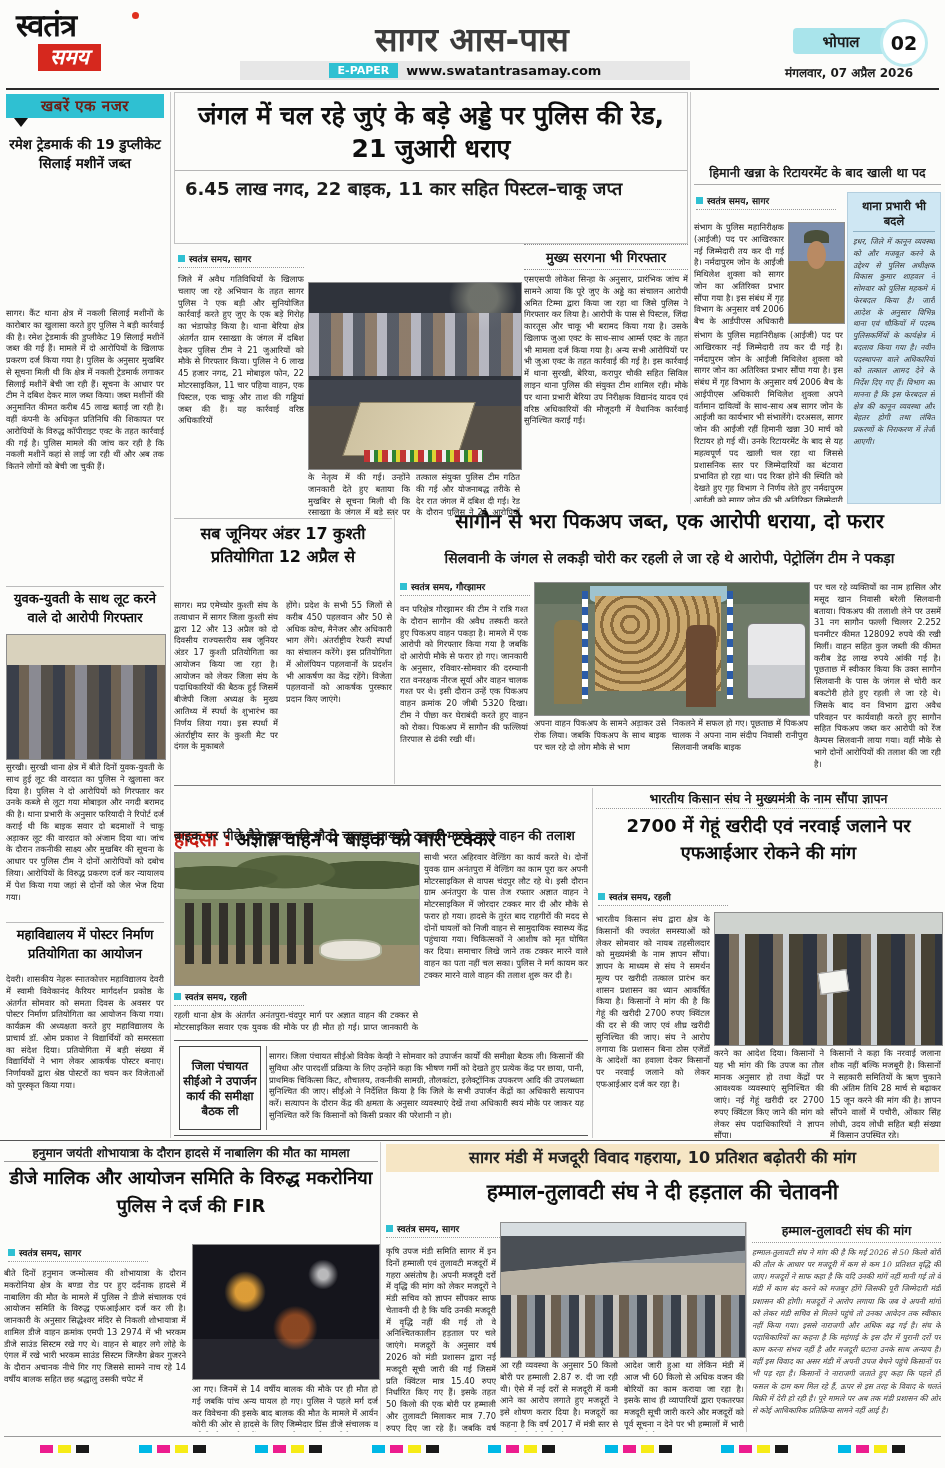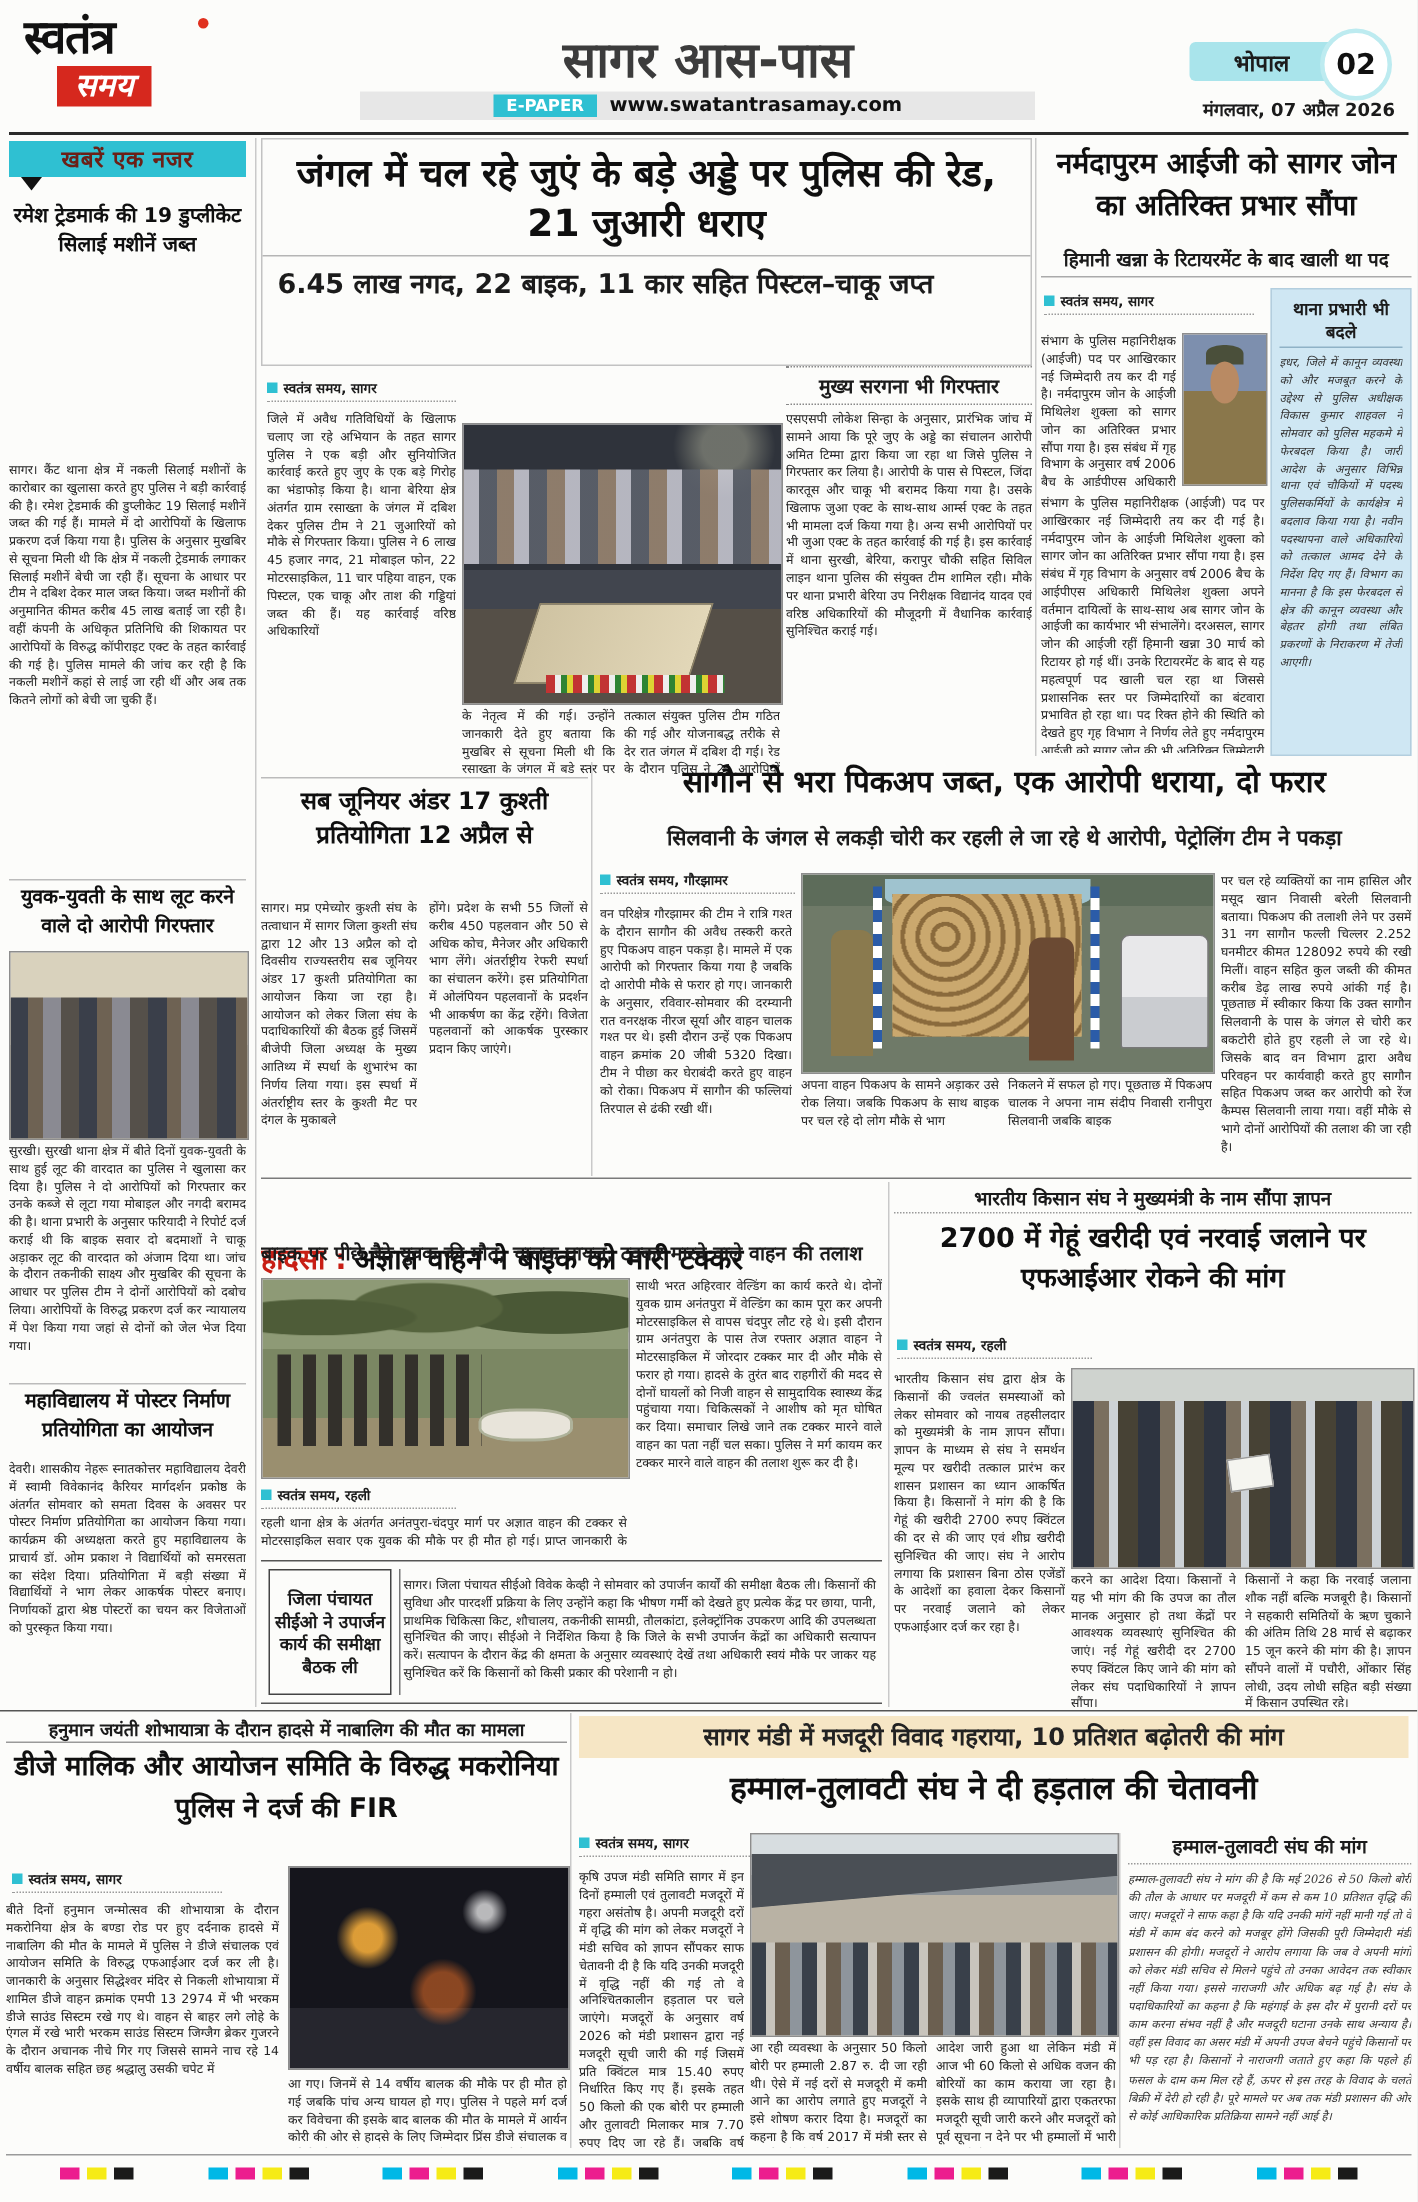--- a/index.html
+++ b/index.html
@@ -21,21 +21,21 @@
            padding:1px 12px;margin:3px 0 0 22px;line-height:1.2;font-style:italic;}
   .logo-dot{position:absolute;width:7px;height:7px;border-radius:50%;background:#E0301E;}
   .section-title{font-size:33px;font-weight:bold;color:#3c3c3c;text-align:center;overflow:hidden;white-space:nowrap;}
   .epaper-bar{background:#e7e7e7;display:flex;align-items:center;justify-content:center;gap:8px;}
   .epaper-badge{background:#2FC0D2;color:#fff;font-size:11px;font-weight:bold;padding:1px 9px;}
   .site-url{font-size:13px;font-weight:bold;color:#111;}
   .city-pill{background:#A9E4EB;border-radius:4px;display:flex;align-items:center;justify-content:center;
              font-size:15px;font-weight:bold;color:#1c1c1c;}
   .page-circle{background:#fff;border:3px solid #BDEBF0;border-radius:50%;display:flex;align-items:center;
                justify-content:center;font-size:19px;font-weight:bold;color:#111;}
-  .date-txt{font-size:12px;font-weight:bold;text-align:right;white-space:nowrap;}
+  .date-txt{font-size:12px;font-weight:bold;white-space:nowrap;}
   
   .news-badge{background:#2FC0D2;color:#6B2017;font-size:15px;font-weight:bold;text-align:center;
               line-height:24px;letter-spacing:.5px;}
   .tri{position:absolute;width:0;height:0;border-left:7px solid transparent;border-right:7px solid transparent;
        border-top:9px solid #111;}
   .photo-banner{position:absolute;top:0;left:0;right:0;height:15px;background:#1d3a6b;color:#ffd34d;
                 font-size:8px;font-weight:bold;text-align:right;padding:2px 5px 0 0;box-sizing:border-box;}
   
   .sub-box-title{font-size:13px;font-weight:bold;text-align:center;border-top:1px dotted #888;
                  border-bottom:1px dotted #888;padding:3px 0;overflow:hidden;white-space:nowrap;}
@@ -173,21 +173,20 @@
     <div class="items"></div>
   </div>
   <div class="abs body-txt" style="left:308px;top:472px;width:102px;height:44px;">के नेतृत्व में की गई। उन्होंने जानकारी देते हुए बताया कि मुखबिर से सूचना मिली थी कि रसाख्ता के जंगल में बड़े स्तर पर जुआ संचालित किया जा रहा है। सूचना को गंभीरता से लेते हुए</div>
   <div class="abs body-txt" style="left:416px;top:472px;width:104px;height:44px;">तत्काल संयुक्त पुलिस टीम गठित की गई और योजनाबद्ध तरीके से देर रात जंगल में दबिश दी गई। रेड के दौरान पुलिस ने 21 आरोपियों को मौके पर जुआ खेलते हुए पकड़ा।</div>
   <div class="abs" style="left:524px;top:244px;width:164px;height:272px;overflow:hidden;">
     <div class="sub-box-title">मुख्य सरगना भी गिरफ्तार</div>
     <div class="body-txt" style="margin-top:4px;height:238px;">एसएसपी लोकेश सिन्हा के अनुसार, प्रारंभिक जांच में सामने आया कि पूरे जुए के अड्डे का संचालन आरोपी अमित टिम्मा द्वारा किया जा रहा था जिसे पुलिस ने गिरफ्तार कर लिया है। आरोपी के पास से पिस्टल, जिंदा कारतूस और चाकू भी बरामद किया गया है। उसके खिलाफ जुआ एक्ट के साथ-साथ आर्म्स एक्ट के तहत भी मामला दर्ज किया गया है। अन्य सभी आरोपियों पर भी जुआ एक्ट के तहत कार्रवाई की गई है। इस कार्रवाई में थाना सुरखी, बेरिया, करापुर चौकी सहित सिविल लाइन थाना पुलिस की संयुक्त टीम शामिल रही। मौके पर थाना प्रभारी बेरिया उप निरीक्षक विद्यानंद यादव एवं वरिष्ठ अधिकारियों की मौजूदगी में वैधानिक कार्रवाई सुनिश्चित कराई गई।</div>
   </div>
 
   <div class="vline" style="left:690px;top:92px;height:412px;"></div>
-  <div class="abs headline" style="left:694px;top:96px;width:247px;height:64px;font-size:19px;line-height:1.45;">नर्मदापुरम आईजी को सागर जोन का अतिरिक्त प्रभार सौंपा</div>
   <div class="abs" style="left:694px;top:164px;width:247px;height:20px;font-size:12.5px;font-weight:600;text-align:center;border-bottom:1px solid #aaa;overflow:hidden;white-space:nowrap;">हिमानी खन्ना के रिटायरमेंट के बाद खाली था पद</div>
   <div class="abs byline" style="left:696px;top:194px;width:140px;">
     <span class="bysq"></span>
     <span>स्वतंत्र समय, सागर</span>
   </div>
   <div class="ph ph-officer" style="left:788px;top:222px;width:55px;height:100px;">
     <div class="cap"></div>
     <div class="head"></div>
   </div>
   <div class="abs body-txt" style="left:694px;top:222px;width:90px;height:102px;">संभाग के पुलिस महानिरीक्षक (आईजी) पद पर आखिरकार नई जिम्मेदारी तय कर दी गई है। नर्मदापुरम जोन के आईजी मिथिलेश शुक्ला को सागर जोन का अतिरिक्त प्रभार सौंपा गया है। इस संबंध में गृह विभाग के अनुसार वर्ष 2006 बैच के आईपीएस अधिकारी मिथिलेश शुक्ला अपने वर्तमान दायित्वों के साथ-साथ अब सागर जोन के आईजी का कार्यभार भी संभालेंगे। दरअसल, सागर जोन की आईजी रहीं हिमानी खन्ना 30 मार्च को रिटायर हो गई थीं। उनके रिटायरमेंट के बाद से यह महत्वपूर्ण पद खाली चल रहा था जिससे प्रशासनिक स्तर पर जिम्मेदारियों का बंटवारा प्रभावित हो रहा था। पद रिक्त होने की स्थिति को देखते हुए गृह विभाग ने निर्णय लेते हुए नर्मदापुरम आईजी को सागर जोन की भी अतिरिक्त जिम्मेदारी सौंपी है।</div>

